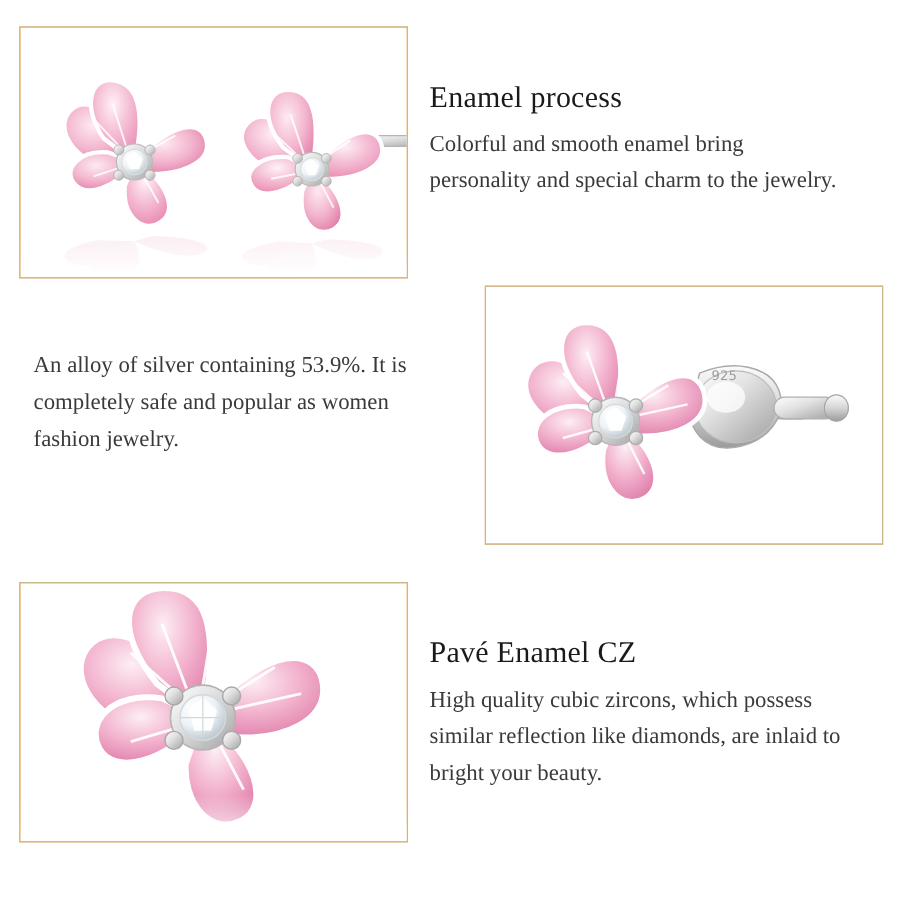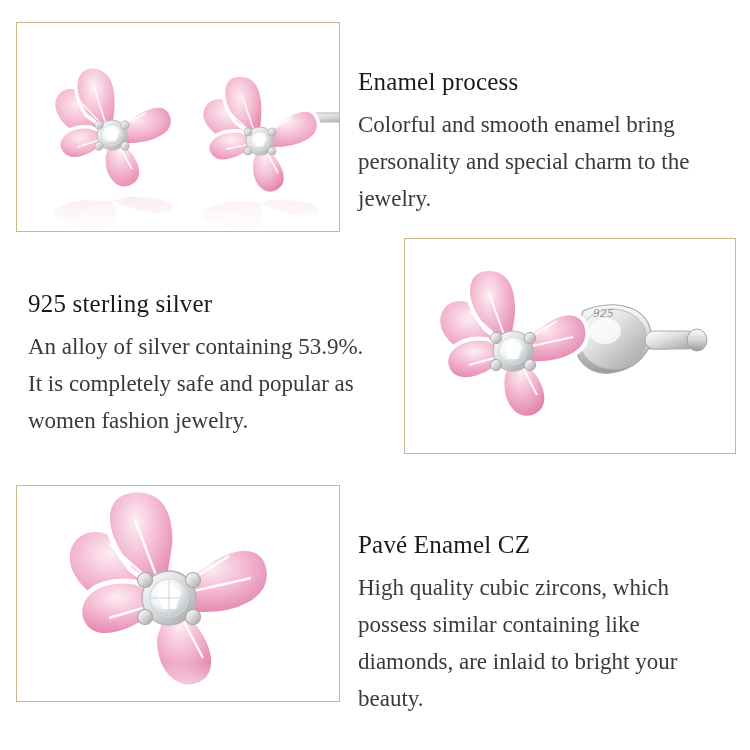--- a/index.html
+++ b/index.html
@@ -24,41 +24,40 @@
 
   
   .block {
     position: absolute;
   }
 
   .photo {
     position: absolute;
     background: #fdba74;
     overflow: hidden;
-    font-style: italic;
   }
   .photo.bordered {
     border: 1px solid #c9b98a;
   }
 
   .text-col {
     position: absolute;
   }
   .heading {
     font-family: "Liberation Serif", serif;
     font-size: 25px;
     font-weight: normal;
     color: #1a1a1a;
     letter-spacing: .2px;
     margin: 0 0 10px 0;
     line-height: 1.1;
   }
   .body-text {
     font-family: "Liberation Serif", serif;
-    font-size: 23px;
+    font-size: 19px;
     line-height: 1.62;
     color: #3a3a3a;
     margin: 0;
   }
 </style>
 </head>
 <body>
 
 <div class="page">
 
@@ -171,21 +170,20 @@
 
     <div class="text-col" style="left:358px; top:68px; width:348px;">
       <h2 class="heading">Enamel process</h2>
       <p class="body-text">Colorful and smooth enamel bring personality and special charm to the jewelry.</p>
     </div>
   </div>
 
   <div class="block">
 
     <div class="text-col" style="left:28px; top:290px; width:345px;">
-      <h2 class="heading">925 sterling silver</h2>
       <p class="body-text">An alloy of silver containing 53.9%. It is completely safe and popular as women fashion jewelry.</p>
     </div>
 
     <div class="photo bordered" style="left:404px; top:238px; width:330px; height:214px;">
       <svg width="330" height="214" viewBox="0 0 330 214">
         <defs>
           <radialGradient id="petalC" cx="42%" cy="32%" r="72%">
             <stop offset="0%" stop-color="#fdeef4"></stop>
             <stop offset="52%" stop-color="#f2b2cd"></stop>
             <stop offset="100%" stop-color="#e07fab"></stop>
@@ -306,17 +304,17 @@
               <circle cx="24" cy="19" r="7.5"></circle>
           </g>
         </g>
 
         <rect x="0" y="176" width="322" height="39" fill="url(#fadeC)"></rect>
       </svg>
     </div>
 
     <div class="text-col" style="left:358px; top:531px; width:360px;">
       <h2 class="heading">Pavé Enamel CZ</h2>
-      <p class="body-text">High quality cubic zircons, which possess similar containing like diamonds, are inlaid to bright your beauty.</p>
+      <p class="body-text">High quality cubic zircons, which possess similar reflection like diamonds, are inlaid to bright your beauty.</p>
     </div>
   </div>
 
 </div>
 
 </body></html>

